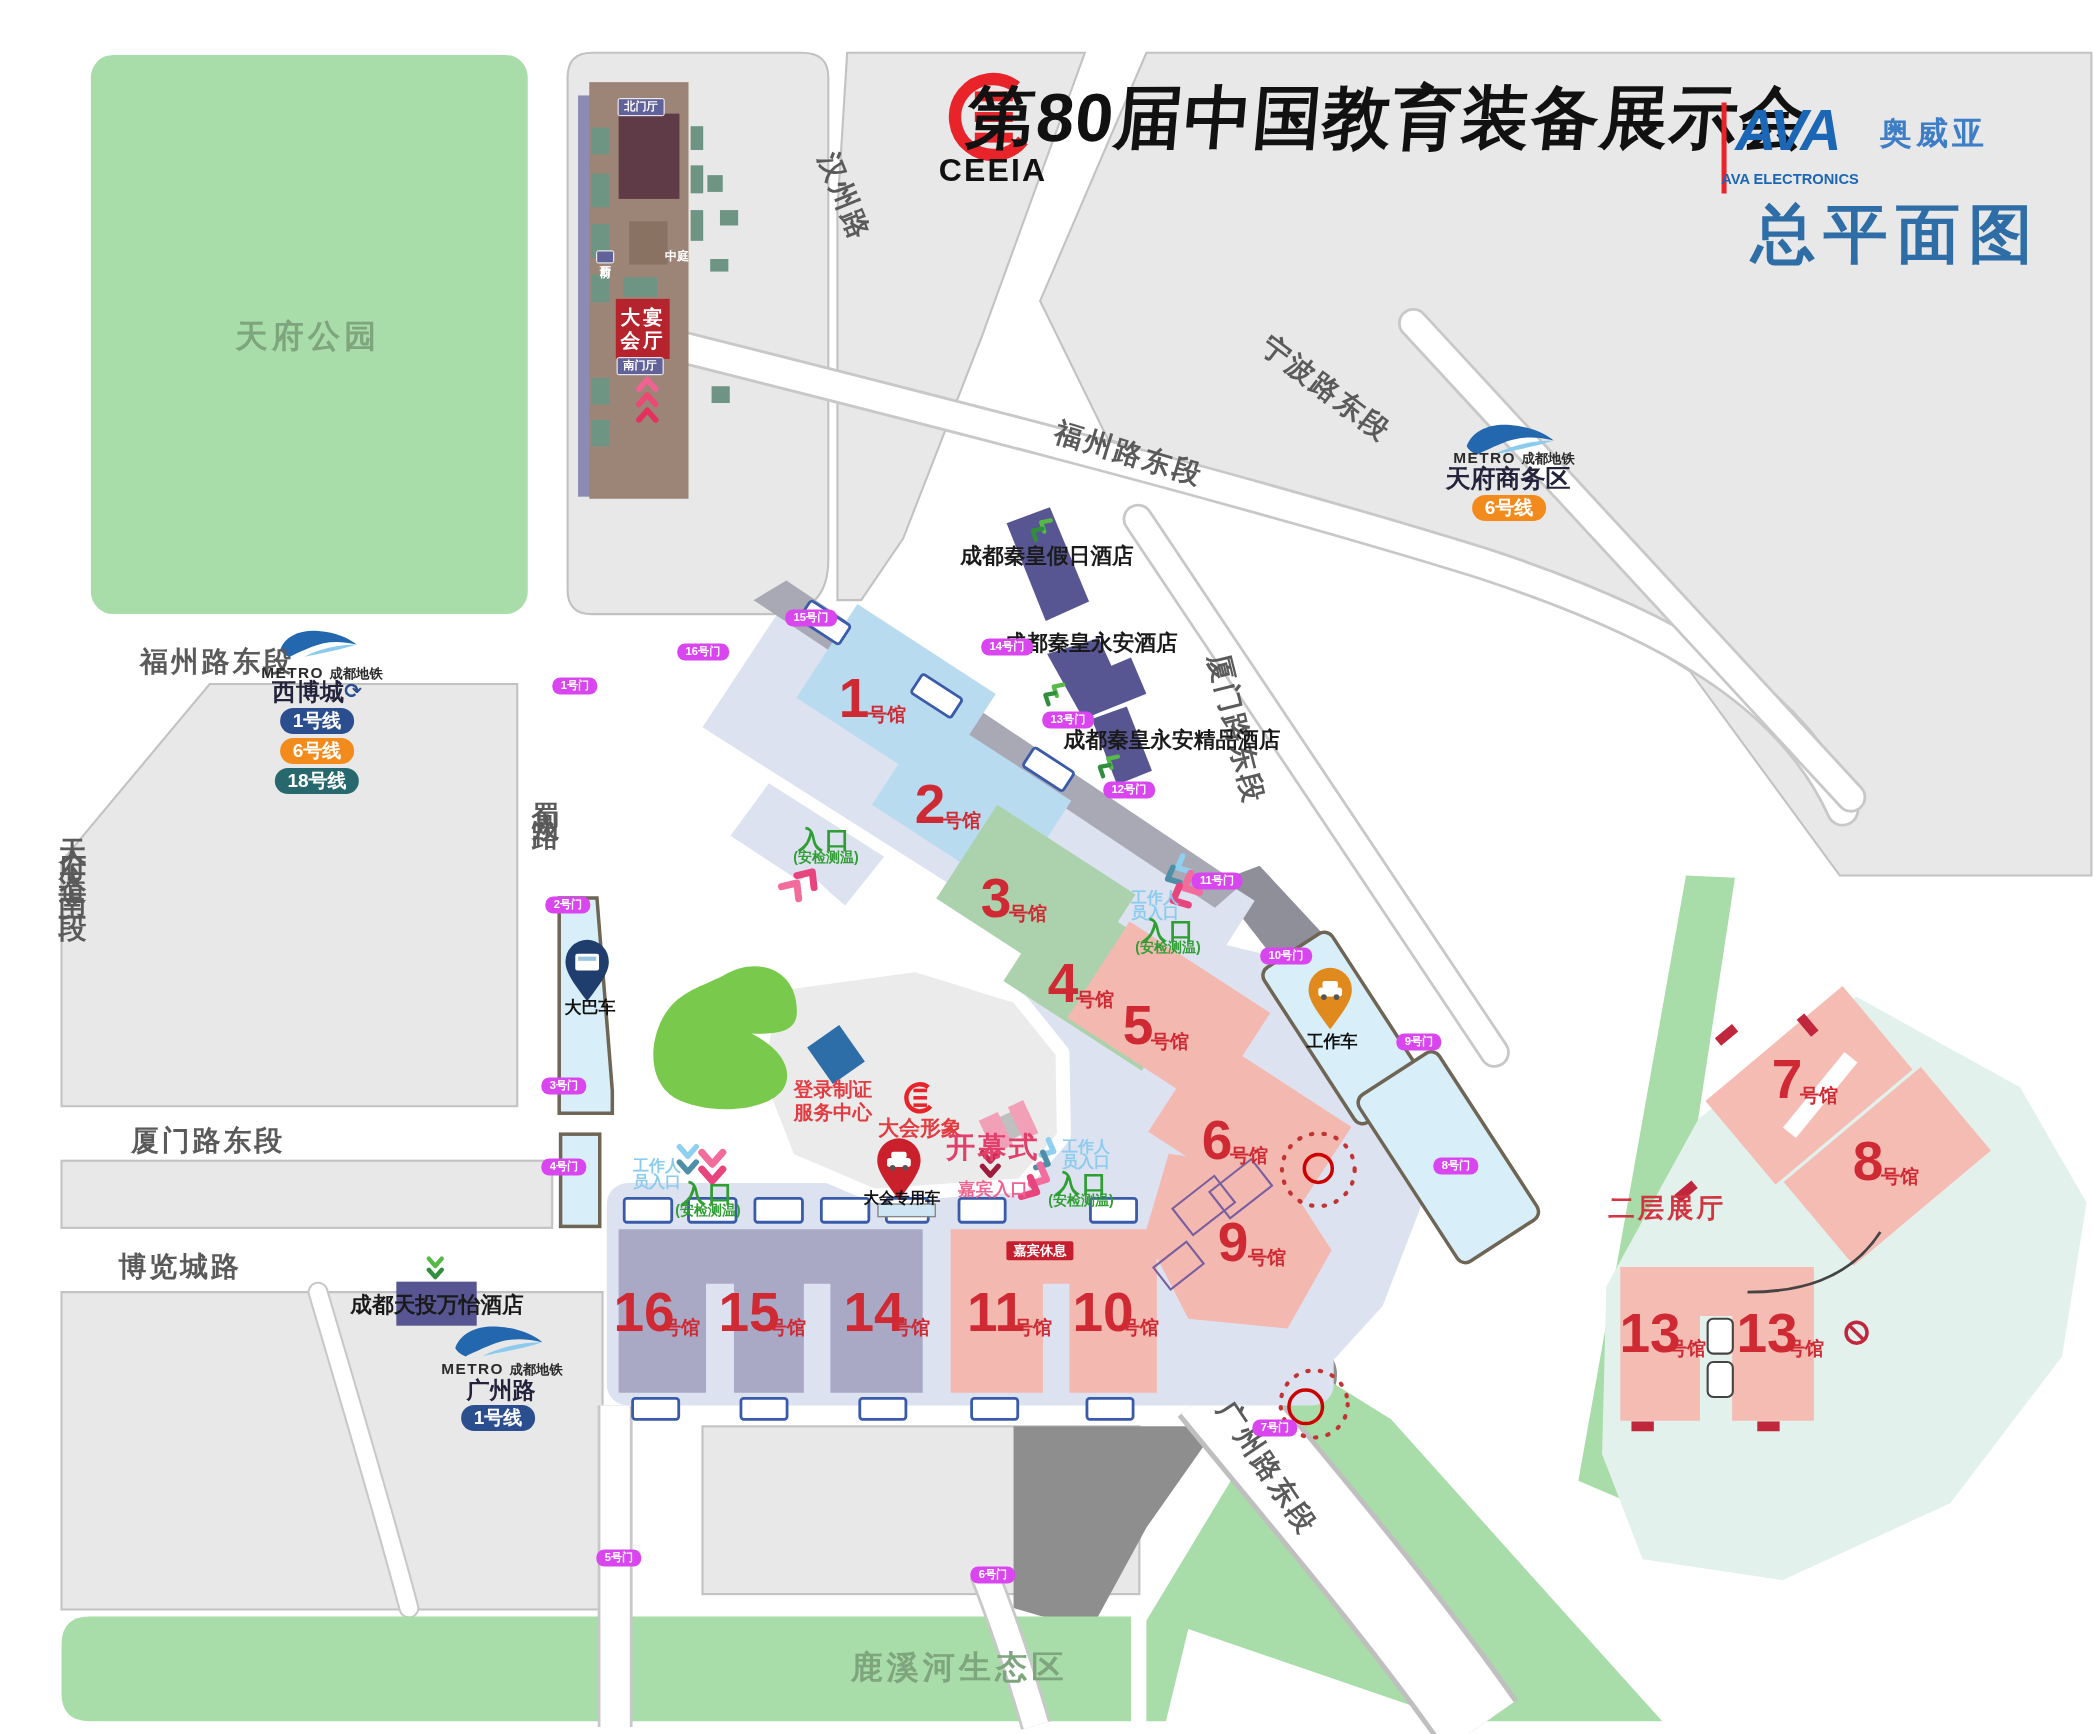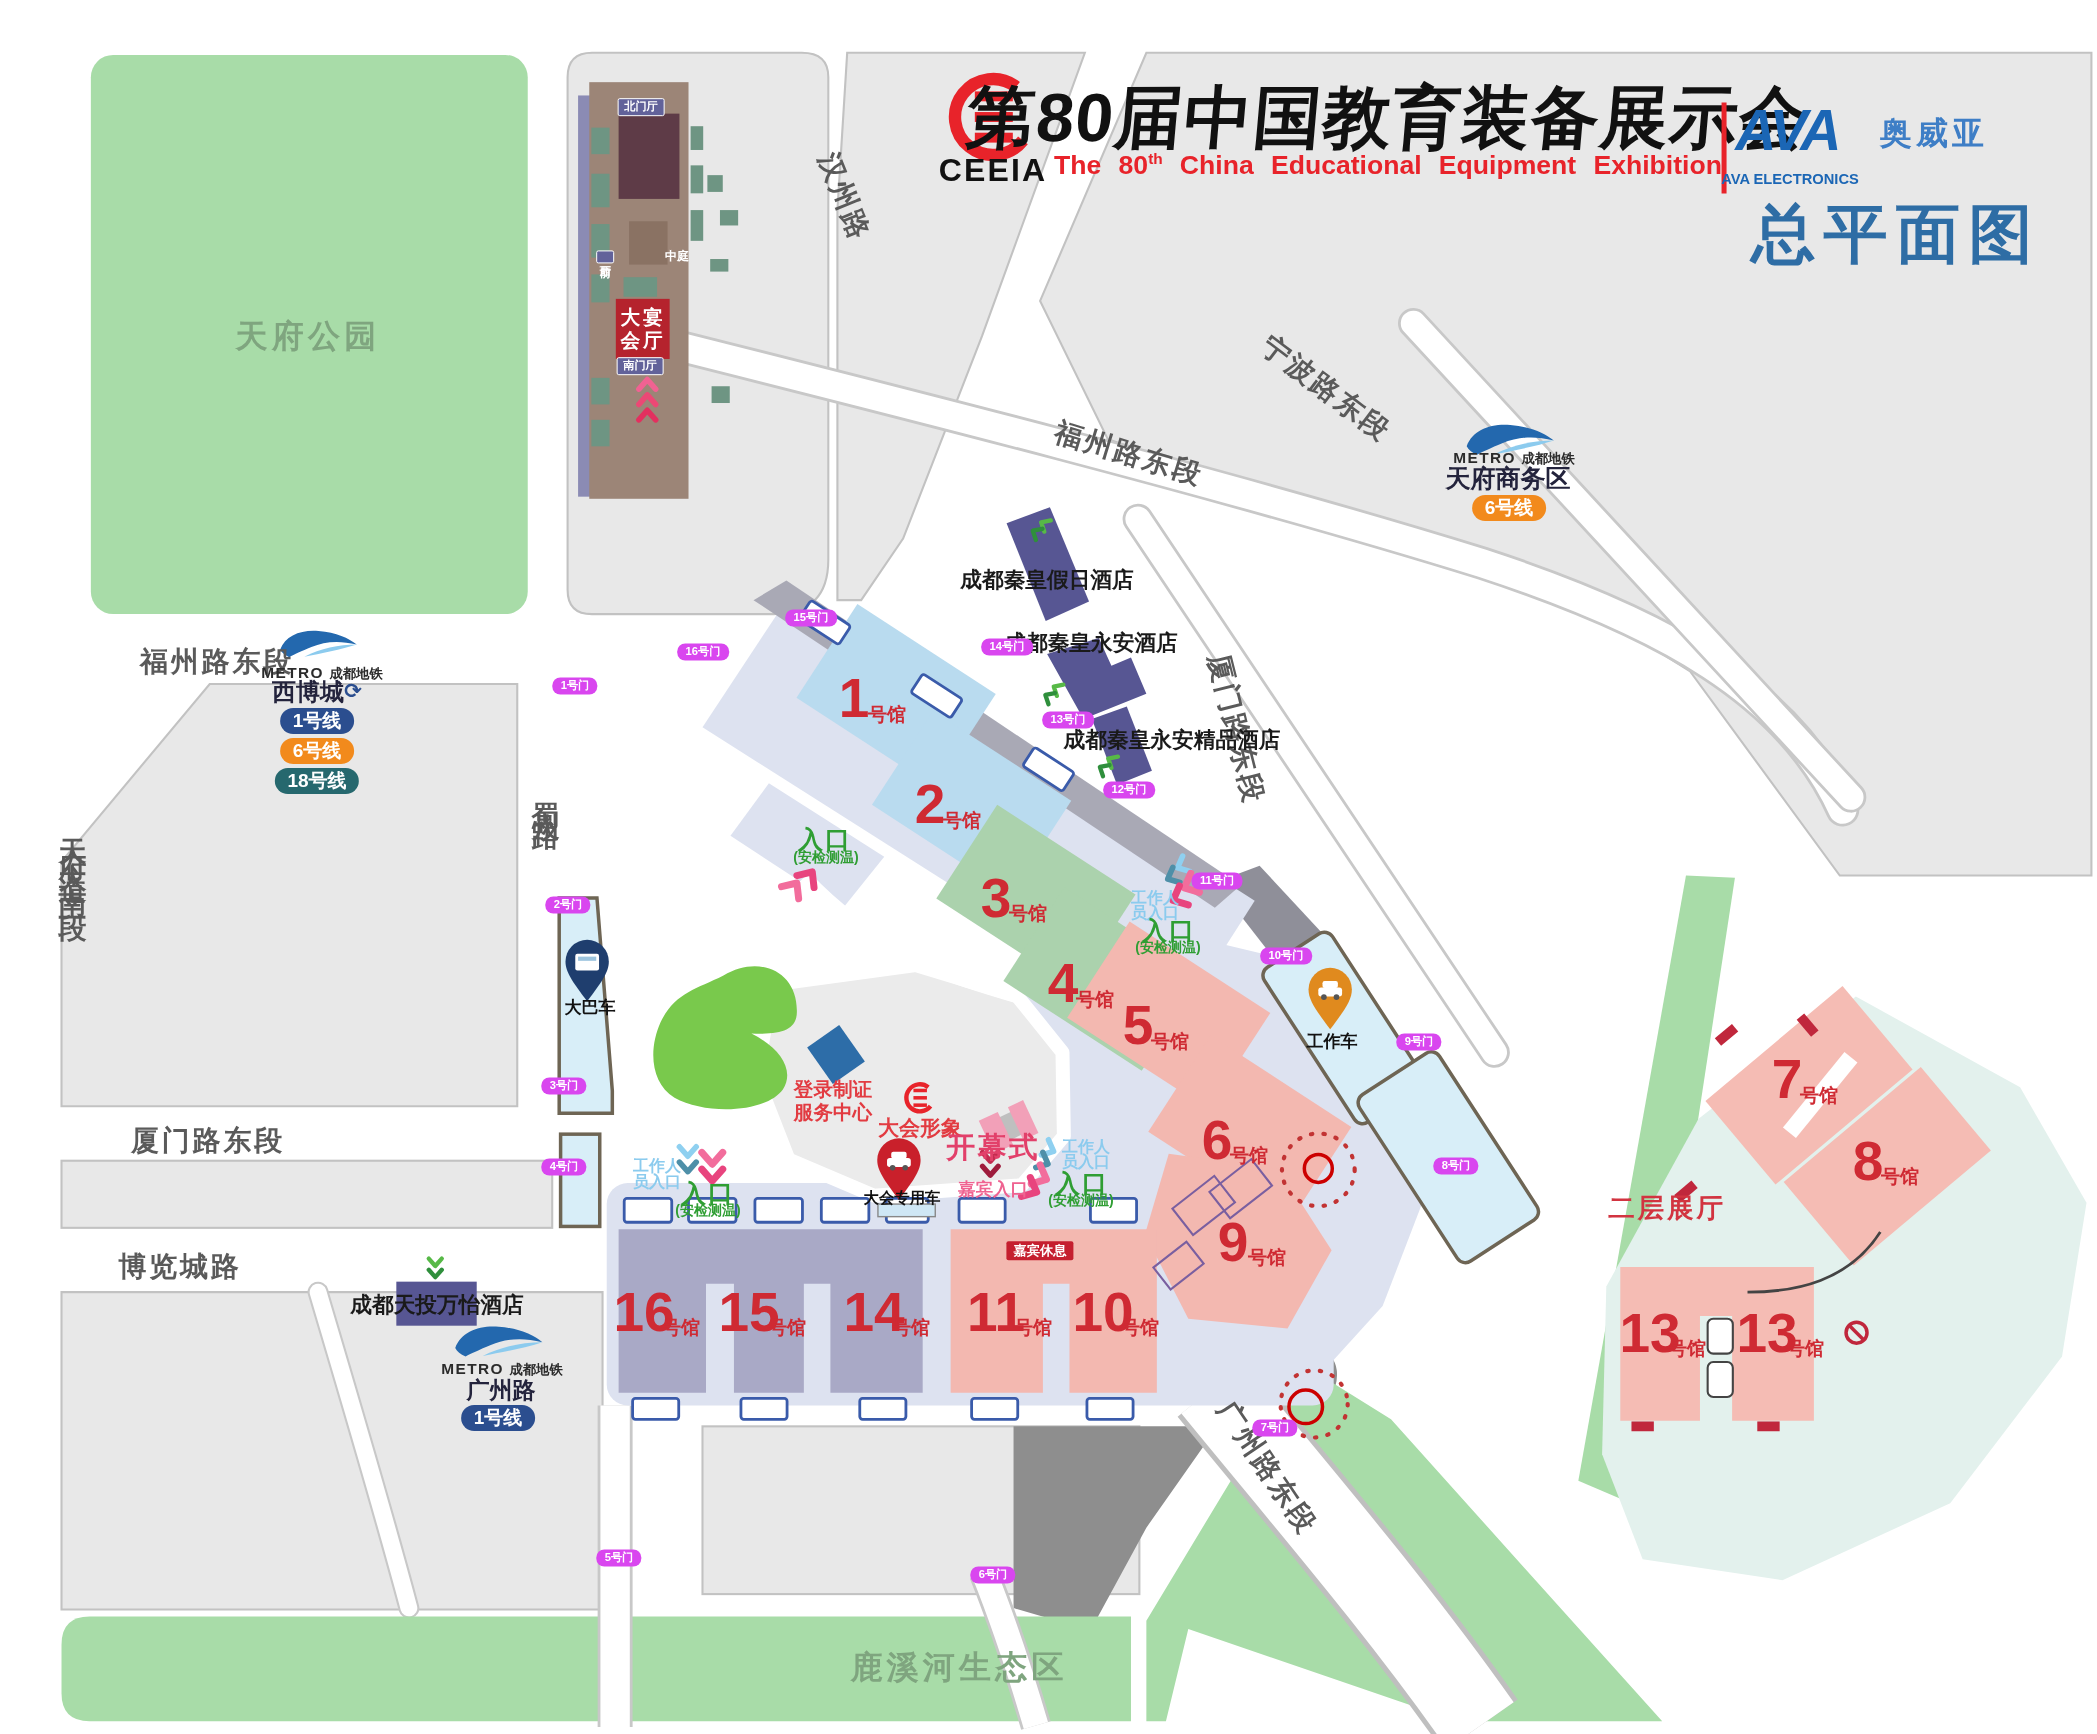--- a/index.html
+++ b/index.html
@@ -298,21 +298,20 @@
     <use href="#chev" stroke="#57b947" transform="translate(632,1800) rotate(90) scale(0.62)"></use>
     <use href="#chev" stroke="#2f8f3c" transform="translate(632,1816) rotate(90) scale(0.62)"></use>
   </g>
 </svg>
 
 <svg class="lbl" style="left:993px;top:117px;width:98px;height:98px;" viewBox="-70 -70 140 140">
       <use href="#ceeiaMark" transform="scale(1.18)"></use>
     </svg>
 <div class="lbl" style="left:993px;top:170px;font-size:32px;font-weight:900;letter-spacing:2.1px;color:#111;">CEEIA</div>
 <div class="lbl" style="left:1388px;top:117px;font-size:68px;font-weight:900;color:#111;transform:translate(-50%,-50%) skewX(-5deg);letter-spacing:1.4px;">第80届中国教育装备展示会</div>
-<div class="lbl" style="left:1388px;top:165px;font-size:26.6px;font-weight:900;color:#e8232a;word-spacing:9.8px;"><span>The 80</span><span class="sup">th</span><span> China Educational Equipment Exhibition</span></div>
 <div class="lbl" style="left:1724px;top:148px;width:4.9px;height:91px;background:#e8232a;"></div>
 <div class="lbl" style="left:1787px;top:131px;font-size:57px;font-weight:900;font-style:italic;color:#1b66b5;letter-spacing:-2.8px;">AVA</div>
 <div class="lbl" style="left:1790px;top:179px;font-size:14.7px;font-weight:900;color:#1b66b5;">AVA ELECTRONICS</div>
 <div class="lbl" style="left:1934px;top:133px;font-size:32px;font-weight:900;color:#3e7ec6;letter-spacing:4.2px;">奥威亚</div>
 <div class="lbl" style="left:1896px;top:235px;font-size:64px;font-weight:900;color:#2e6da5;letter-spacing:8.4px;">总平面图</div>
 
 <div class="lbl parklbl" style="left:308px;top:336px;">天府公园</div>
 <div class="lbl parklbl" style="left:959px;top:1667px;">鹿溪河生态区</div>
 <div class="lbl road vert" style="left:72px;top:860px;letter-spacing:12.6px;">天府大道南二段</div>
 <div class="lbl road" style="left:217px;top:662px;">福州路东段</div>
@@ -333,21 +332,21 @@
 <div class="lbl linebadge" style="left:317px;top:781px;background:#26686e;">18号线</div>
 
 <div class="lbl mbrand" style="left:1514px;top:458px;"><span>METRO</span><span class="cn">成都地铁</span></div>
 <div class="lbl mname" style="left:1508px;top:478px;font-size:25px;">天府商务区</div>
 <div class="lbl linebadge" style="left:1509px;top:508px;background:#f28a1c;">6号线</div>
 
 <div class="lbl mbrand" style="left:502px;top:1369px;"><span>METRO</span><span class="cn">成都地铁</span></div>
 <div class="lbl mname" style="left:501px;top:1390px;font-size:23px;">广州路</div>
 <div class="lbl linebadge" style="left:498px;top:1418px;background:#2b4e8f;">1号线</div>
 
-<div class="lbl hotel" style="left:1047px;top:580px;">成都秦皇假日酒店</div>
+<div class="lbl hotel" style="left:1047px;top:556px;">成都秦皇假日酒店</div>
 <div class="lbl hotel" style="left:1091px;top:643px;">成都秦皇永安酒店</div>
 <div class="lbl hotel" style="left:1172px;top:740px;">成都秦皇永安精品酒店</div>
 <div class="lbl hotel" style="left:437px;top:1305px;">成都天投万怡酒店</div>
 
 <div class="lbl bbadge" style="left:641px;top:107px;">北门厅</div>
 <div class="lbl bbadge vert" style="left:605px;top:257px;padding:5.6px 1.4px;">西前厅</div>
 <div class="lbl" style="left:677px;top:257px;font-size:12px;font-weight:bold;color:#fff;">中庭</div>
 <div class="lbl" style="left:643px;top:329px;width:53px;font-size:19.6px;font-weight:900;color:#fff;white-space:normal;text-align:center;letter-spacing:2.8px;">大宴会厅</div>
 <div class="lbl bbadge" style="left:640px;top:366px;">南门厅</div>
 

